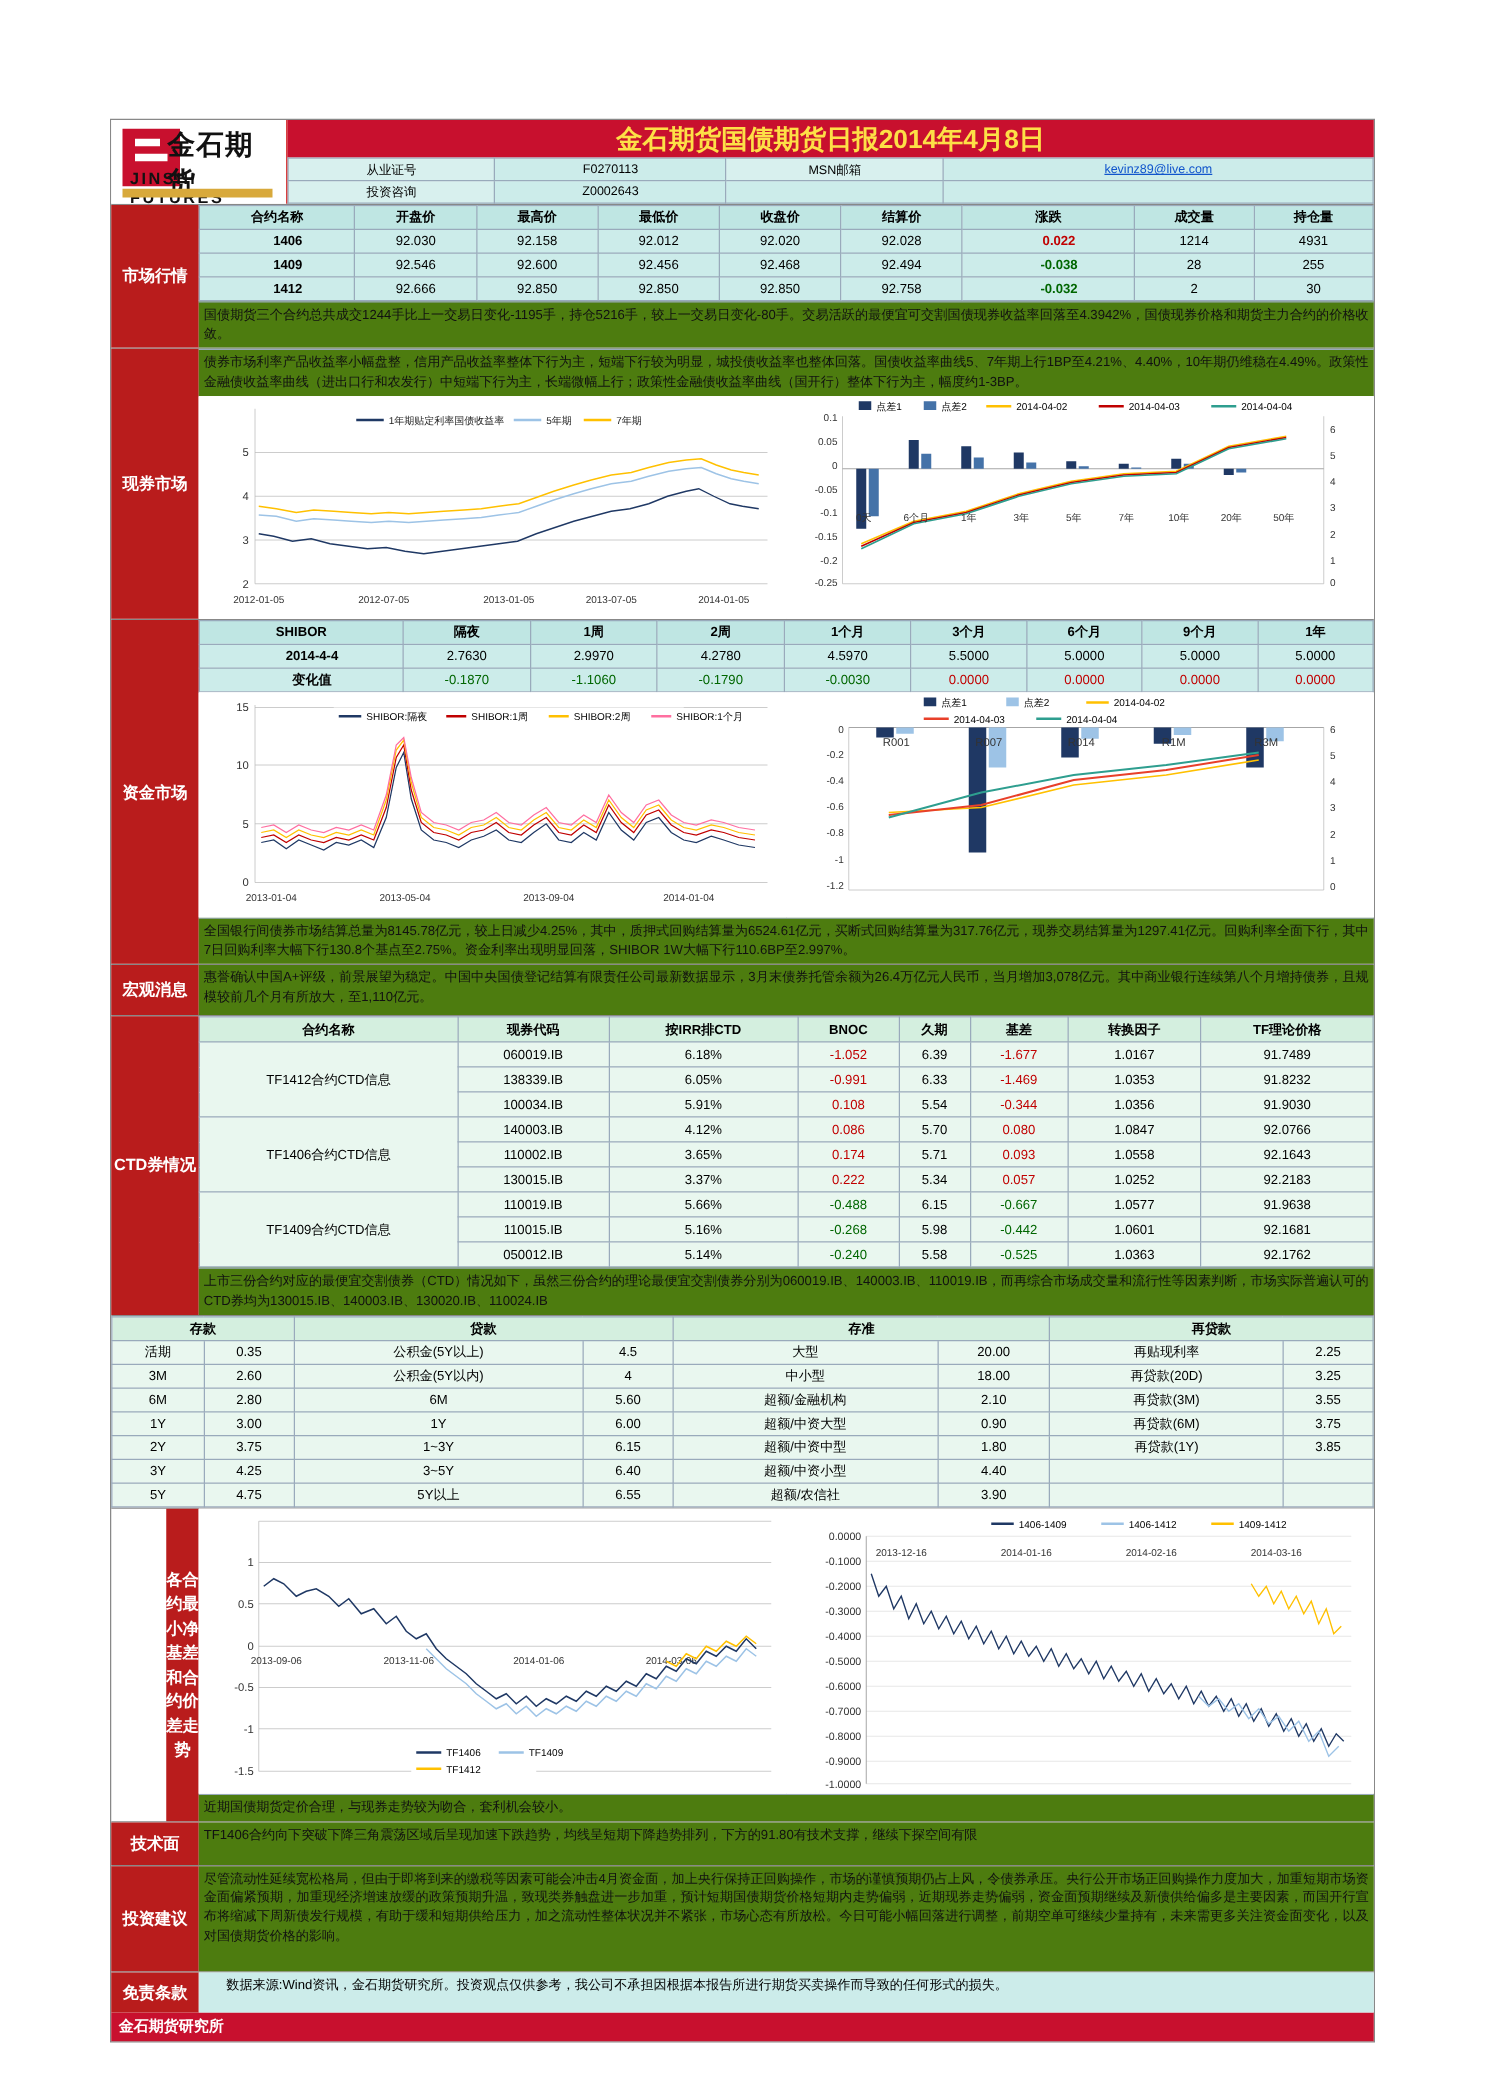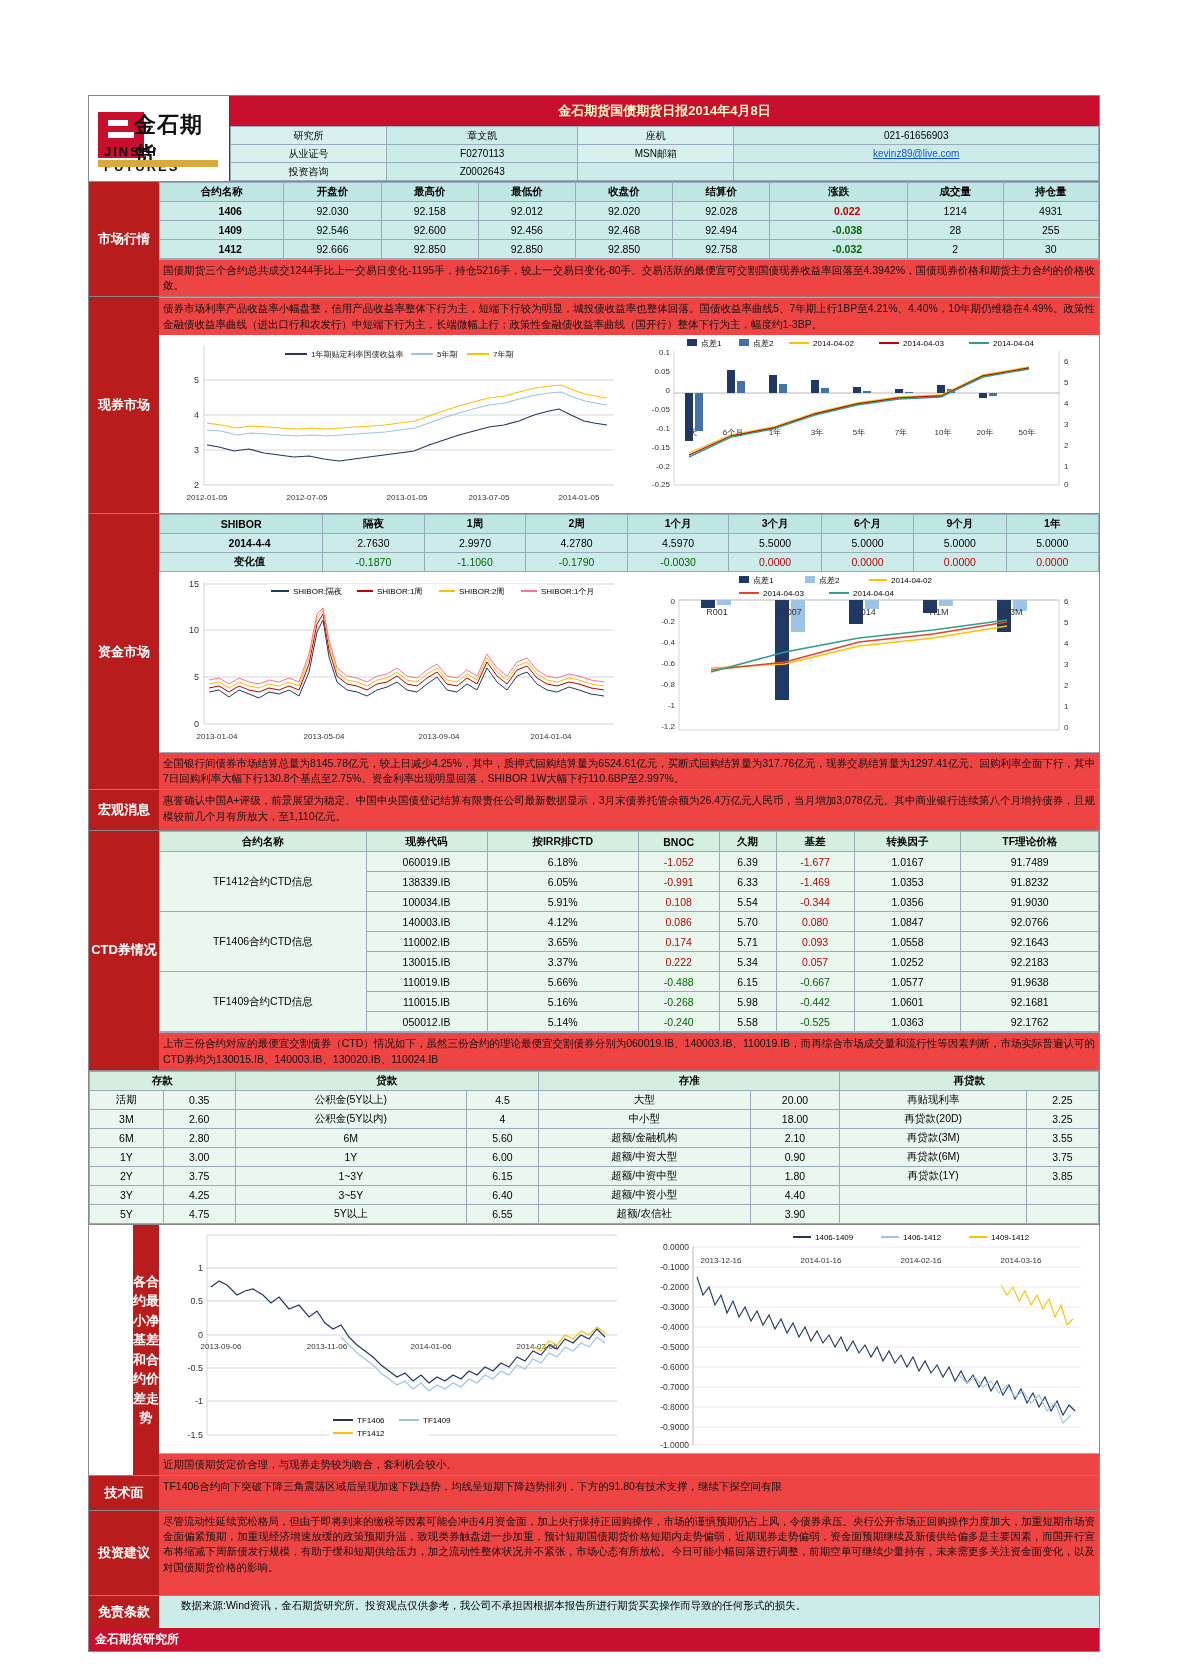--- a/index.html
+++ b/index.html
@@ -8,36 +8,36 @@
   table{border-collapse:collapse;}
   .hdr-row{display:flex;}
   .logo-cell{width:140px;background:#fff;border-right:1px solid #c00;display:flex;align-items:center;justify-content:center;}
   .logo-box{width:130px;height:62px;position:relative;}
   .logo-sq{position:absolute;left:4px;top:4px;width:46px;height:46px;background:#c8102e;}
   .logo-sq:after{content:"";position:absolute;left:10px;top:8px;width:20px;height:6px;background:#fff;}
   .logo-sq:before{content:"";position:absolute;left:10px;top:20px;width:26px;height:6px;background:#fff;}
   .logo-cn{position:absolute;left:40px;top:2px;font-size:22px;font-weight:bold;color:#111;letter-spacing:1px;}
   .logo-en{position:absolute;left:10px;top:36px;font-size:13px;font-weight:bold;color:#111;letter-spacing:2px;}
   .logo-bar{position:absolute;left:4px;top:52px;width:120px;height:7px;background:#d8a93b;}
-  .title-cell{flex:1;background:#c8102e;color:#fef9c3;text-align:center;font-size:13px;font-weight:bold;display:flex;align-items:center;justify-content:center;height:30px;}
+  .title-cell{flex:1;background:#c8102e;color:#fde047;text-align:center;font-size:21px;font-weight:bold;display:flex;align-items:center;justify-content:center;height:30px;}
   .right-head{flex:1;}
   .rh-table{width:100%;font-size:10px;}
   .rh-table td{border:1px solid #9ab;height:15px;text-align:center;background:#ccecea;}
   .rh-table td.lbl{background:#d8f0ee;}
   a{color:#1155cc;}
   .sec{display:flex;border-top:1px solid #888;}
   .seclab{width:70px;background:#b91c1c;color:#fff;font-weight:bold;font-size:13px;display:flex;align-items:center;justify-content:center;text-align:center;line-height:1.4;}
   .secbody{flex:1;}
   .dt{width:100%;font-size:10.5px;}
   .dt th,.dt td{border:1px solid #9ab;text-align:center;height:16px;background:#ccecea;}
   .dt th{background:#bfe6e3;font-weight:bold;}
   .dt td.bold{font-weight:bold;padding-left:18px;}
   .red{color:#c00000;}
   .green{color:#006600;}
-  .note{font-size:10.5px;line-height:1.45;padding:3px 4px;background:#ef4444;border-top:1px solid #9ab;color:#111;text-align:justify;}
+  .note{font-size:10.5px;line-height:1.45;padding:3px 4px;background:#4d7c0f;border-top:1px solid #9ab;color:#111;text-align:justify;}
   .chartrow{display:flex;background:#fff;}
   .chartbox{position:relative;background:#fff;}
   svg{display:block;}
   .ctd td,.ctd th{border:1px solid #9ab;font-size:10.5px;height:17px;text-align:center;background:#e9f7ef;}
   .ctd th{background:#d4efdf;font-weight:bold;}
   .rate td{border:1px solid #9ab;font-size:10.5px;height:16px;text-align:center;background:#e9f7ef;}
   .rate th{border:1px solid #9ab;font-size:10.5px;height:16px;background:#d4efdf;font-weight:bold;text-align:center;}
   .footred{background:#c8102e;color:#fff;font-weight:bold;font-size:12px;padding:3px 6px;}
   .disc{font-size:10.5px;padding:3px 22px;background:#ccecea;}
 </style>
@@ -53,26 +53,20 @@
         <div class="logo-sq"></div>
         <div class="logo-cn">金石期货</div>
         <div class="logo-en">JINSHI FUTURES</div>
         <div class="logo-bar"></div>
       </div>
     </div>
     <div class="right-head">
       <div class="title-cell">金石期货国债期货日报2014年4月8日</div>
       <table class="rh-table">
         <tbody>
-              <tr>
-          <td class="lbl" style="width:18%">研究所</td>
-          <td style="width:22%">章文凯</td>
-          <td class="lbl" style="width:18%">座机</td>
-          <td style="width:42%">021-61656903</td>
-        </tr>
         <tr>
           <td class="lbl">从业证号</td>
           <td>F0270113</td>
           <td class="lbl">MSN邮箱</td>
           <td><a href="#">kevinz89@live.com</a></td>
         </tr>
         <tr>
           <td class="lbl">投资咨询</td>
           <td>Z0002643</td>
           <td></td>

